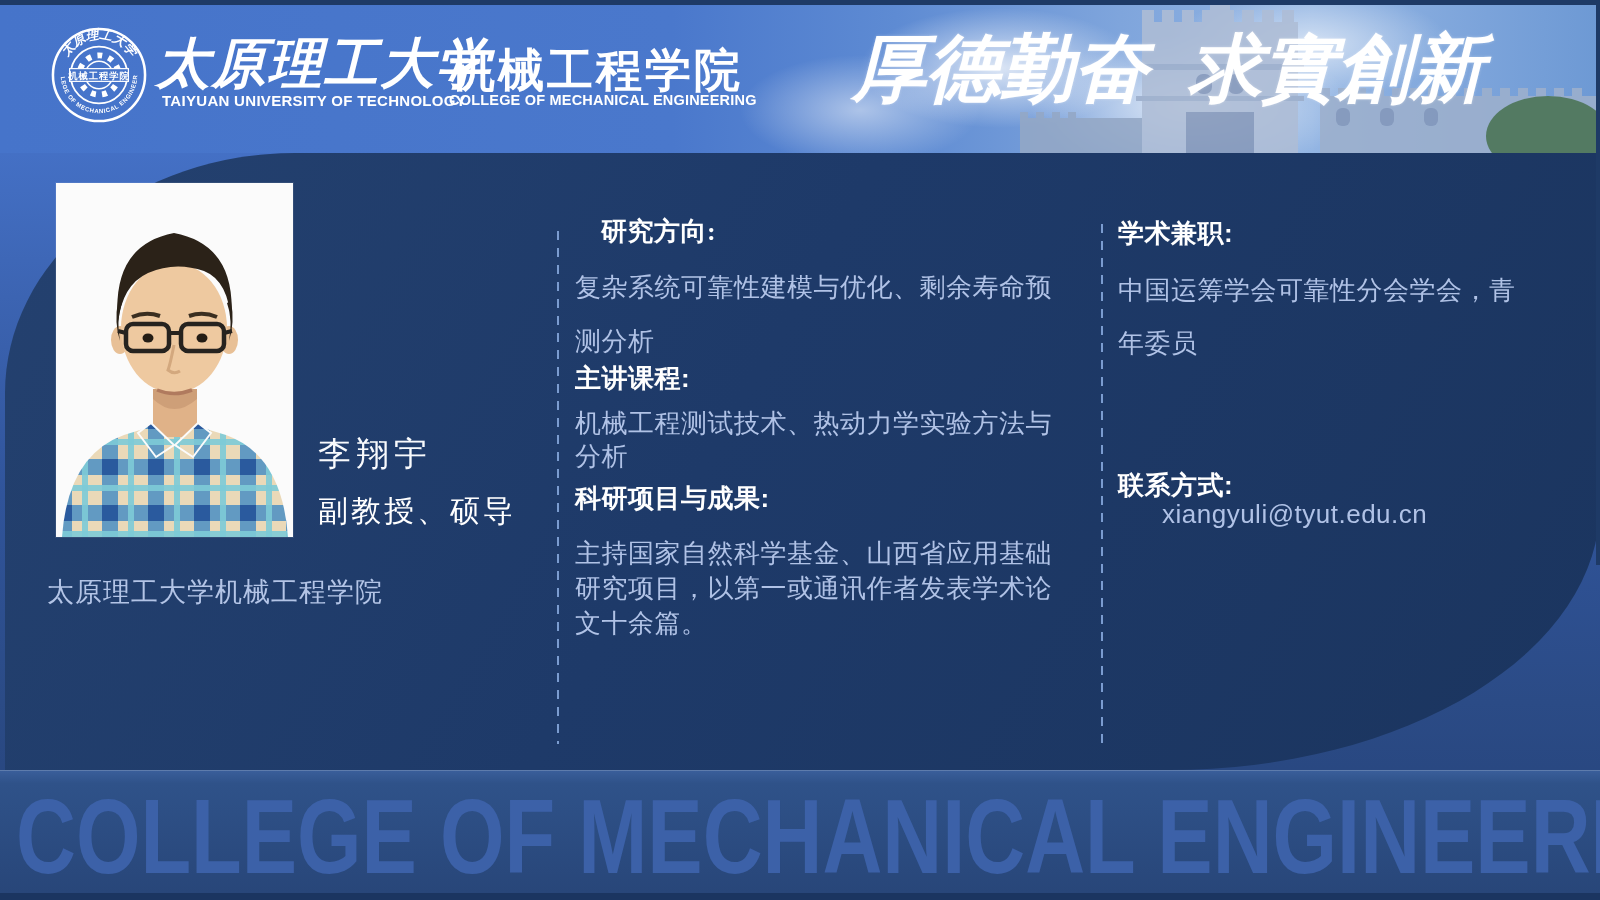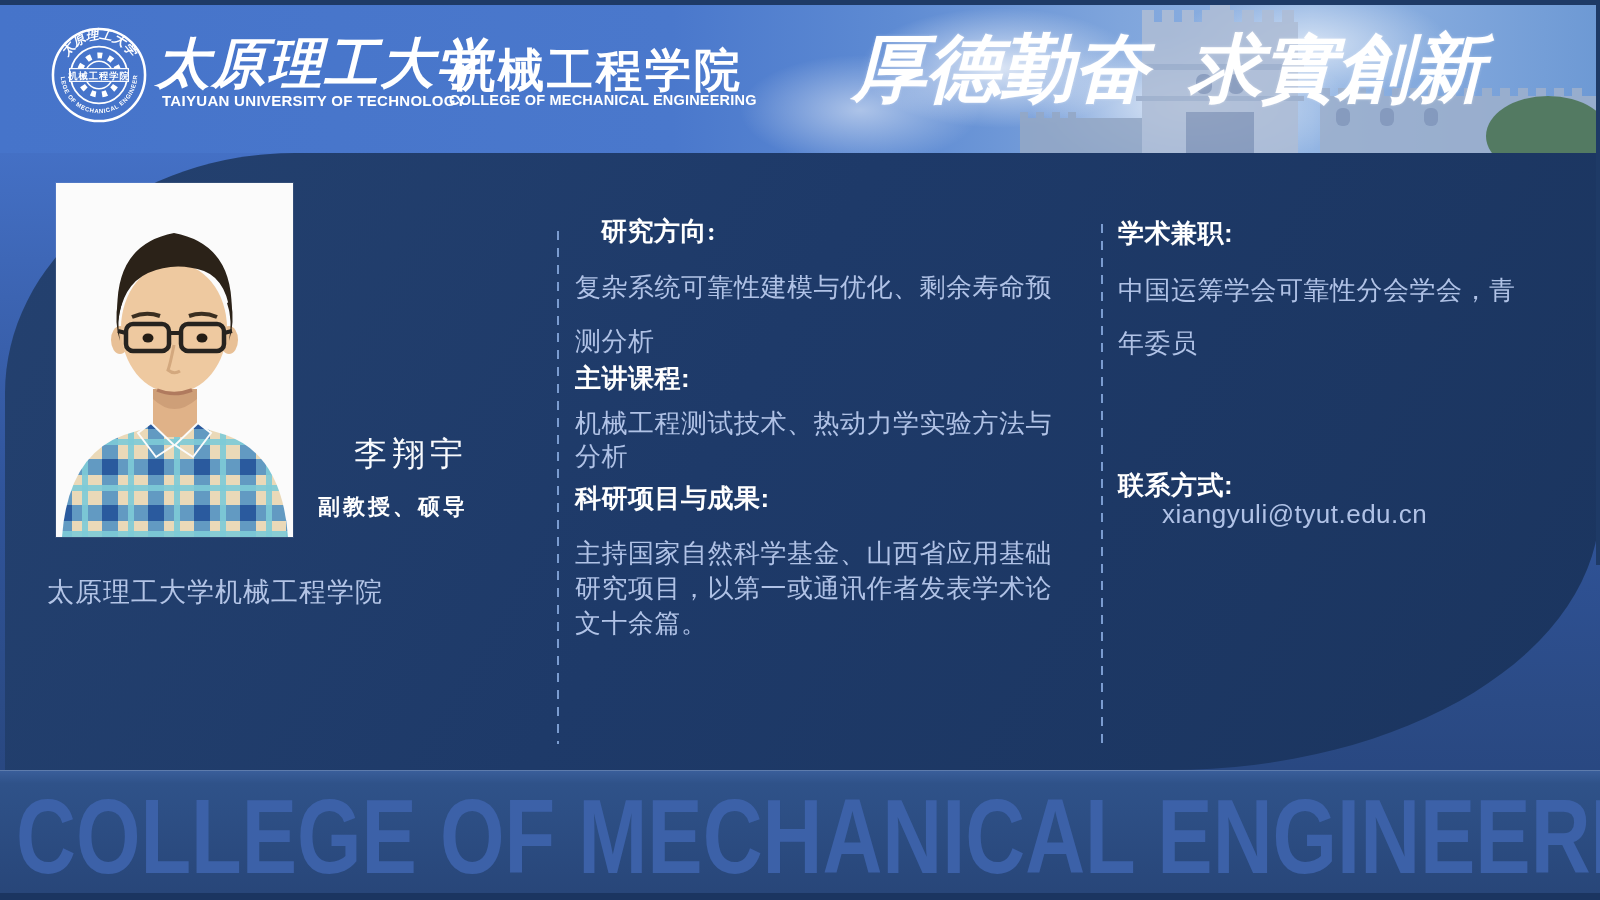--- a/index.html
+++ b/index.html
@@ -25,22 +25,22 @@
   .college-en{position:absolute;left:449px;top:92px;font-size:14.5px;font-weight:bold;color:#fff;letter-spacing:.2px;}
   .motto{position:absolute;left:852px;top:22px;display:flex;gap:40px;
     font-family:"DejaVu Serif","Liberation Serif",serif;font-style:italic;font-weight:bold;
     font-size:74px;line-height:1.25;color:#fff;text-shadow:0 0 3px rgba(255,255,255,.35);white-space:nowrap;}
   
   .card{position:absolute;left:5px;top:153px;width:1595px;height:617px;
     background:linear-gradient(120deg,#24416F 0%,#1E3A69 45%,#1B355F 100%);
     border-top-left-radius:290px 240px;border-bottom-right-radius:430px 265px;}
   .photo{position:absolute;left:56px;top:183px;width:237px;height:354px;background:#fbfbfb;
     box-shadow:0 0 0 1px rgba(255,255,255,.08);overflow:hidden;}
-  .name{position:absolute;left:318px;top:437px;font-size:33px;letter-spacing:5px;color:#F8FAFD;line-height:1;margin-left:36px;}
-  .title{position:absolute;left:318px;top:496px;font-size:22px;font-weight:bold;letter-spacing:3px;color:#FFFFFF;line-height:1;}
+  .name{position:absolute;left:318px;top:437px;font-size:33px;letter-spacing:5px;color:#F8FAFD;line-height:1;}
+  .title{position:absolute;left:318px;top:496px;font-size:30px;font-weight:normal;letter-spacing:3px;color:#FFFFFF;line-height:1;}
   .affiliation{position:absolute;left:47px;top:578px;font-size:27px;color:#B3C4E6;letter-spacing:1px;line-height:1.1;text-align:center;}
   .vdivider{position:absolute;width:2px;
     background:repeating-linear-gradient(180deg,#7B9CD0 0px,#7B9CD0 9px,rgba(0,0,0,0) 9px,rgba(0,0,0,0) 17px);}
   .vd-mid{left:557px;top:231px;height:513px;}
   .vd-right{left:1101px;top:224px;height:520px;}
   .sec-h{position:absolute;font-size:26px;font-weight:bold;color:#FFFFFF;line-height:1;letter-spacing:.5px;}
   .sec-b{position:absolute;font-size:26px;color:#B0C2E6;letter-spacing:.5px;}
   .h-research{left:601px;top:219px;font-family:Liberation Serif, serif;}
   .b-research{left:575px;top:262px;width:492px;line-height:54px;font-family:Liberation Mono, monospace;}
   .h-courses{left:575px;top:365px;}

